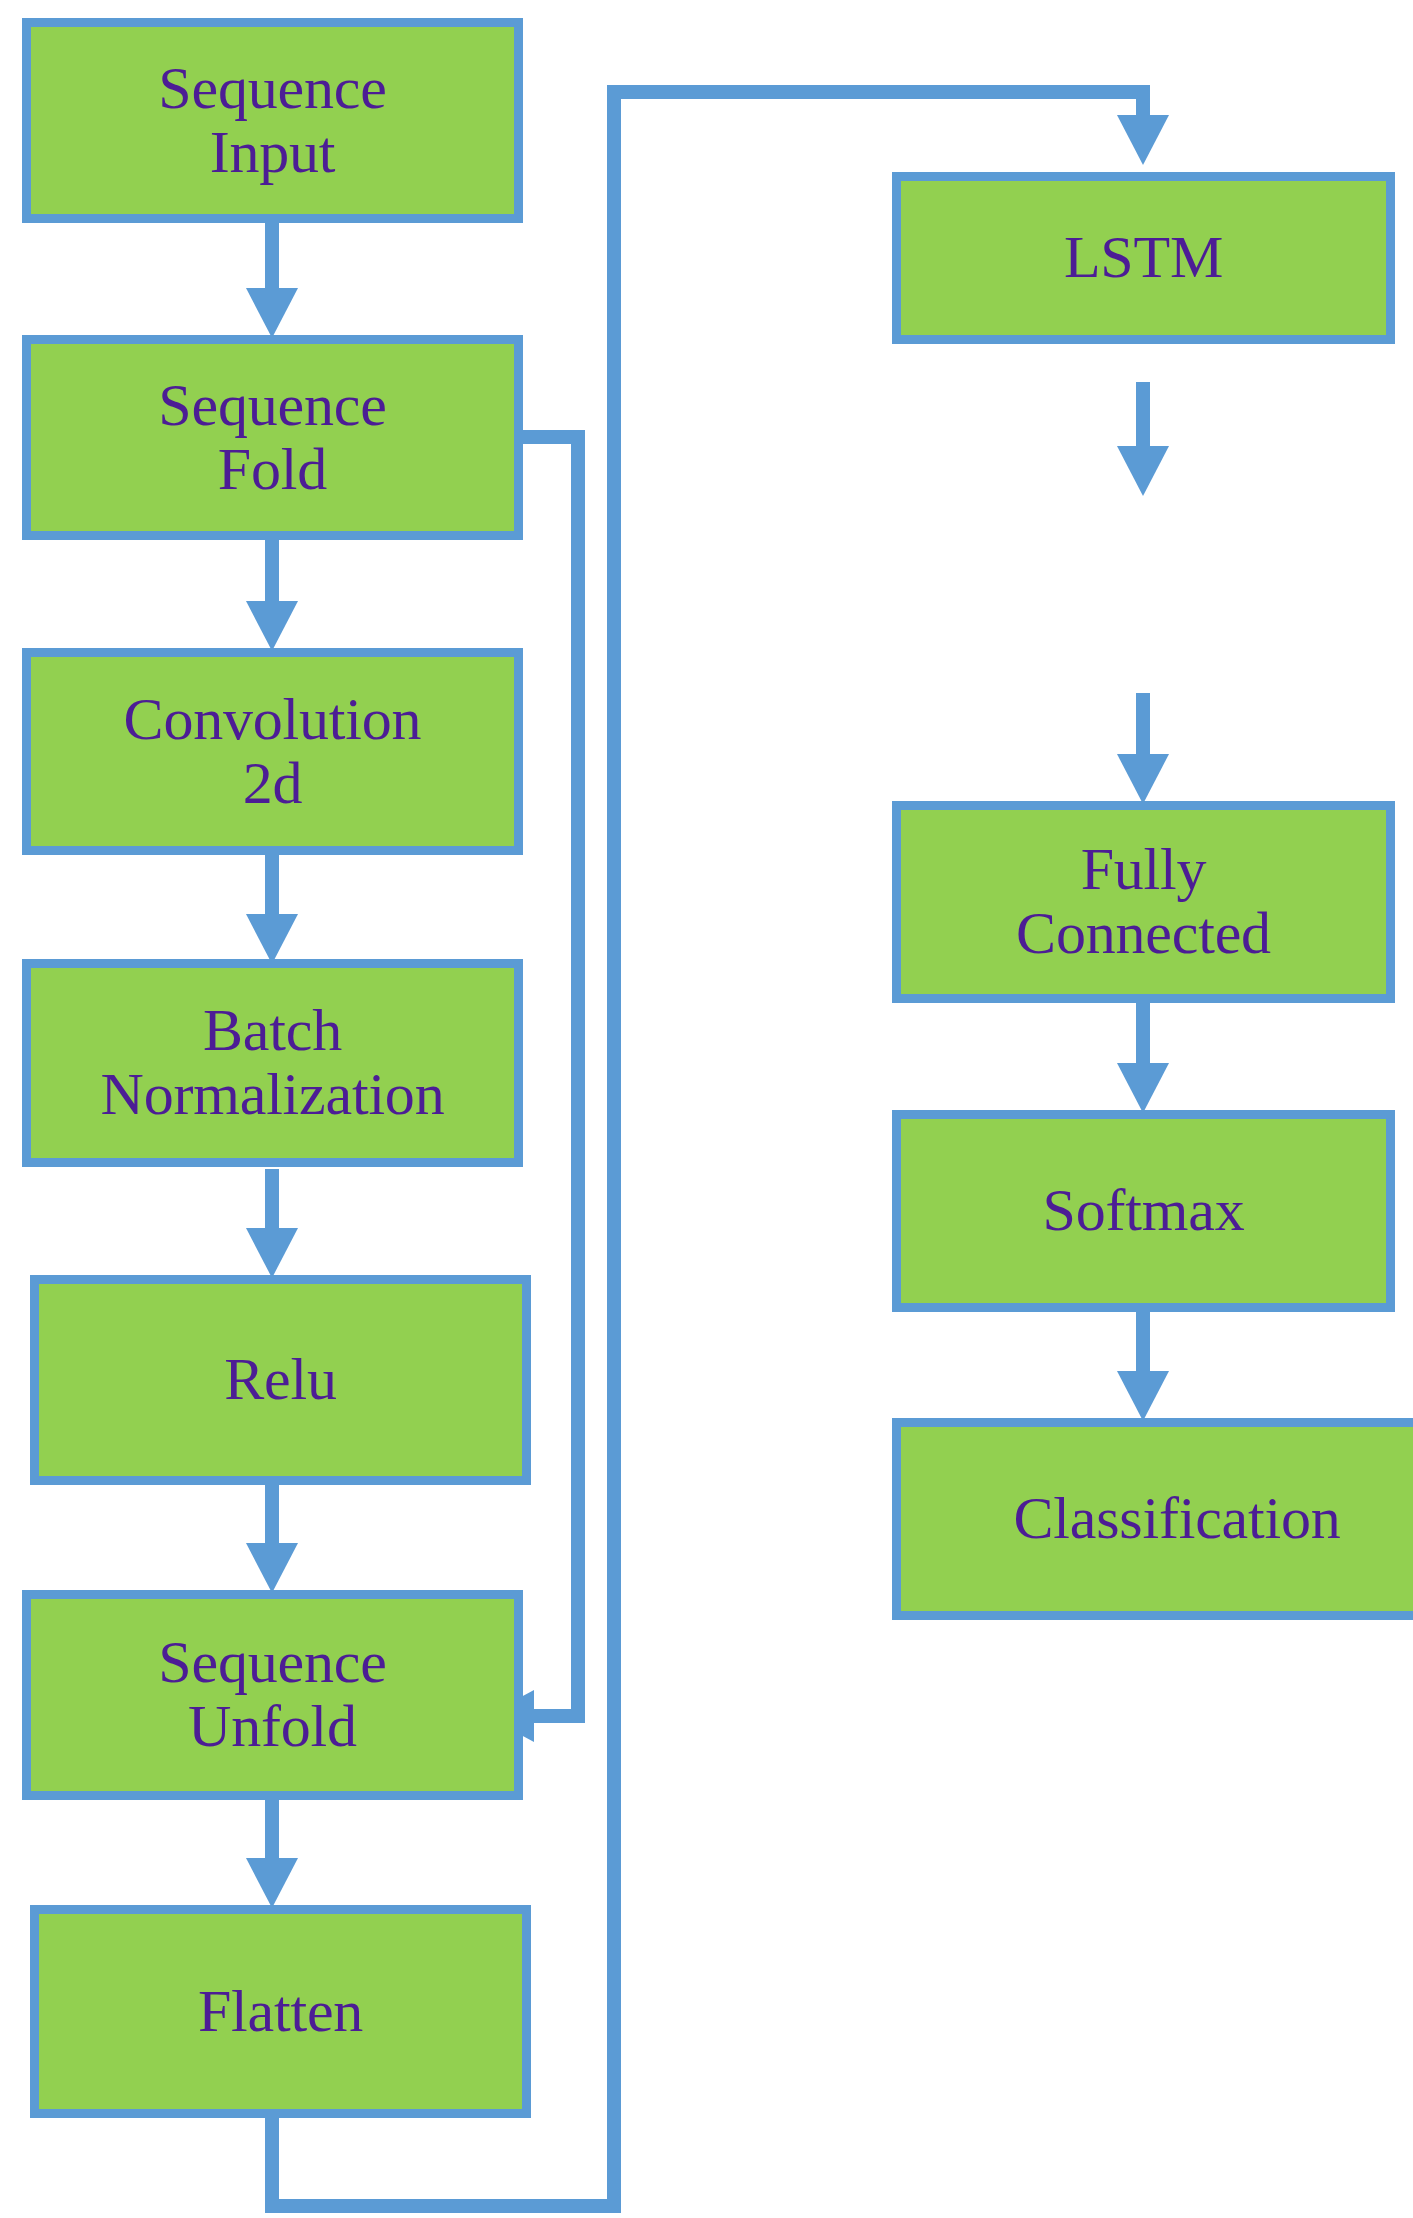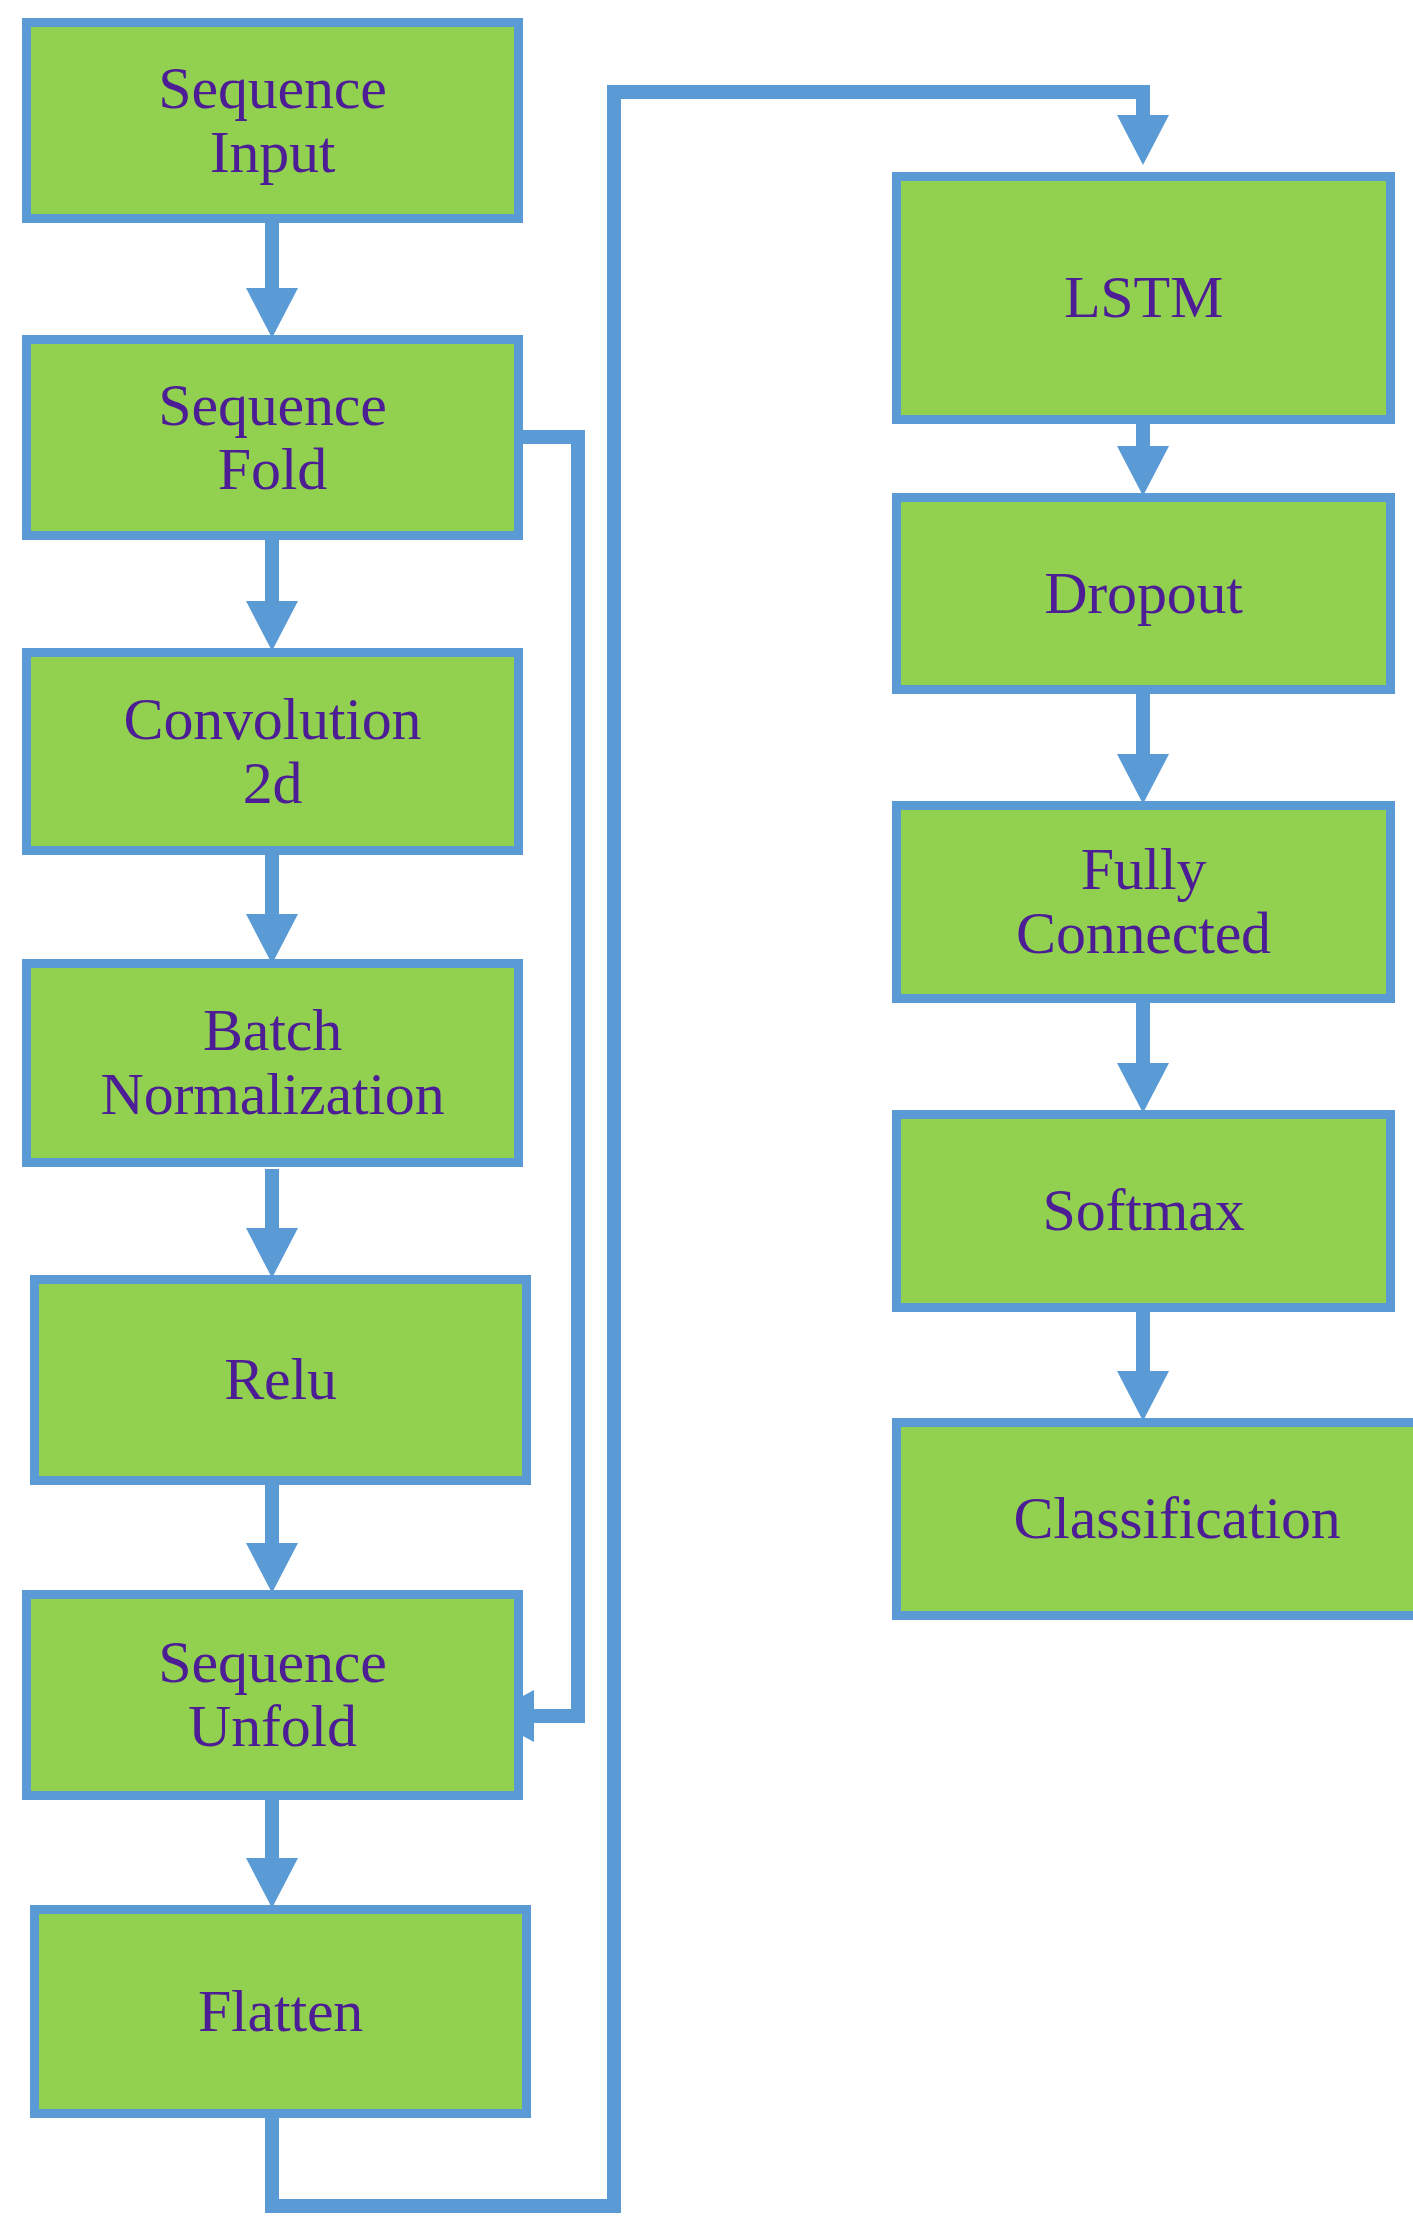--- a/index.html
+++ b/index.html
@@ -125,27 +125,24 @@
 
   <div class="node" style="left:22px; top:1590px; width:501px; height:210px;">
     <span class="label">Sequence
 Unfold</span>
   </div>
 
   <div class="node" style="left:22px; top:1905px; width:501px; height:213px;margin-left:8px;">
     <span class="label">Flatten</span>
   </div>
 
-  <div class="node" style="left:892px; top:172px; width:503px; height:252px;">
+  <div class="node" style="left:892px; top:172px; width:503px; height:172px;">
     <span class="label">LSTM</span>
   </div>
 
-  <div class="node" style="left:892px; top:493px; width:503px; height:201px;">
-    <span class="label">Dropout</span>
-  </div>
 
   <div class="node" style="left:892px; top:801px; width:503px; height:202px;">
     <span class="label">Fully
 Connected</span>
   </div>
 
   <div class="node" style="left:892px; top:1110px; width:503px; height:202px;align-items:center;">
     <span class="label">Softmax</span>
   </div>
 

